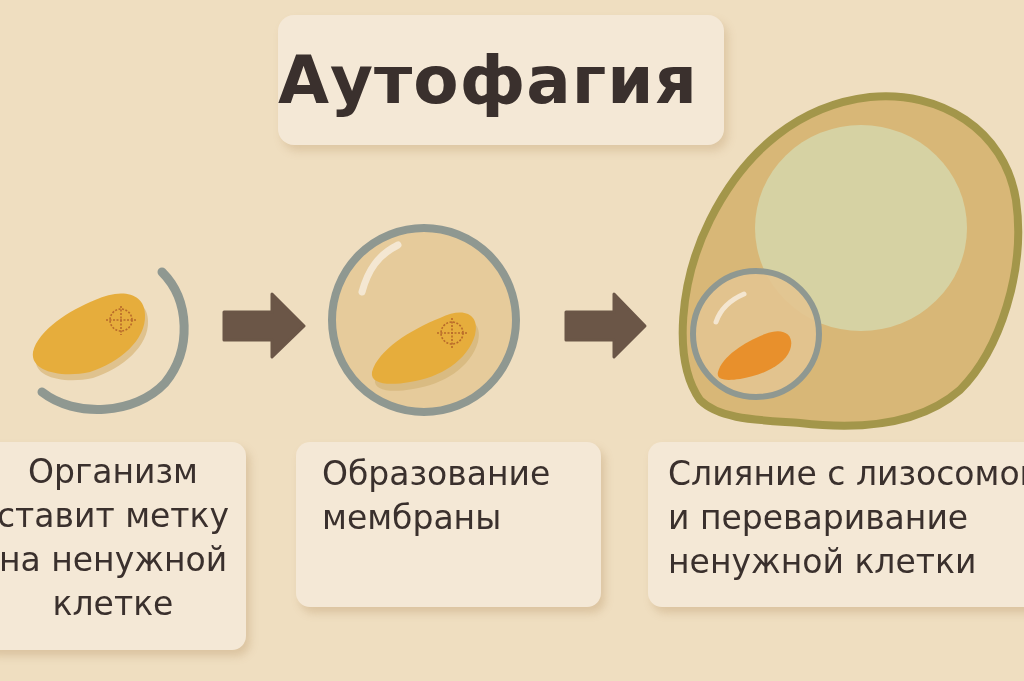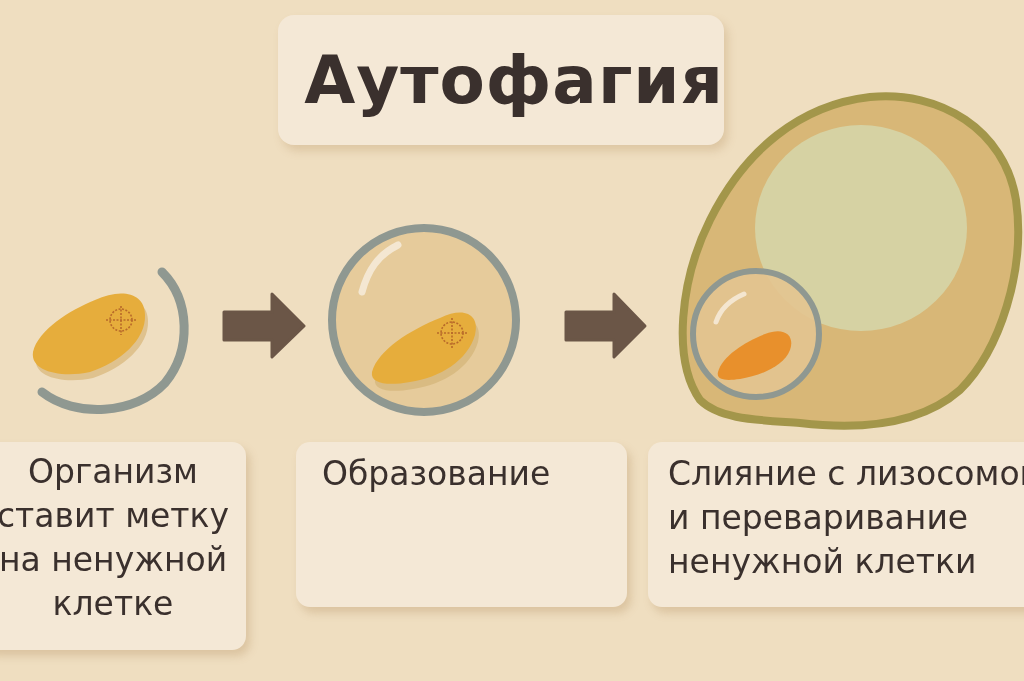--- a/index.html
+++ b/index.html
@@ -6,31 +6,31 @@
   body {
     width:1024px; height:681px; overflow:hidden; position:relative;
     background:#efdec0;
     font-family:"DejaVu Sans", "Liberation Sans", sans-serif;
     color:#3a302c;
   }
   .title-box {
     position:absolute; left:278px; top:15px; width:446px; height:130px;
     background:#f4e8d6; border-radius:16px;
     box-shadow:4px 6px 8px rgba(170,130,80,0.25);
-    display:flex; align-items:center; justify-content:flex-end;
+    display:flex; align-items:center; justify-content:flex-start;
   }
   .title-text { font-size:66px; font-weight:bold; letter-spacing:1px; color:#3a302d; }
   .caption {
     position:absolute; background:#f4e8d6; border-radius:14px;
     box-shadow:4px 6px 8px rgba(170,130,80,0.28);
     font-size:33px; line-height:44px; color:#3a302d;
   }
   .caption span { display:block; white-space:nowrap; }
   .cap1 { left:-20px; top:442px; width:266px; height:208px; text-align:center; padding-top:8px; box-sizing:border-box; }
-  .cap2 { left:296px; top:442px; width:331px; height:165px; padding:10px 17px 0 26px; box-sizing:border-box; }
+  .cap2 { left:296px; top:442px; width:305px; height:165px; padding:10px 17px 0 26px; box-sizing:border-box; }
   .cap3 { left:648px; top:442px; width:400px; height:165px; padding:10px 0 0 20px; box-sizing:border-box; }
   svg { position:absolute; left:0; top:0; }
 </style>
 </head>
 <body>
 
 <div class="title-box">
   <span class="title-text">Аутофагия</span>
 </div>
 
@@ -76,19 +76,20 @@
 
 <div class="caption cap1">
   <span>Организм</span>
   <span>ставит метку</span>
   <span>на ненужной</span>
   <span>клетке</span>
 </div>
 
 <div class="caption cap2">
   <span>Образование</span>
+  <span>мембраны</span>
 </div>
 
 <div class="caption cap3">
   <span>Слияние с лизосомой</span>
   <span>и переваривание</span>
   <span>ненужной клетки</span>
 </div>
 
 </body></html>

